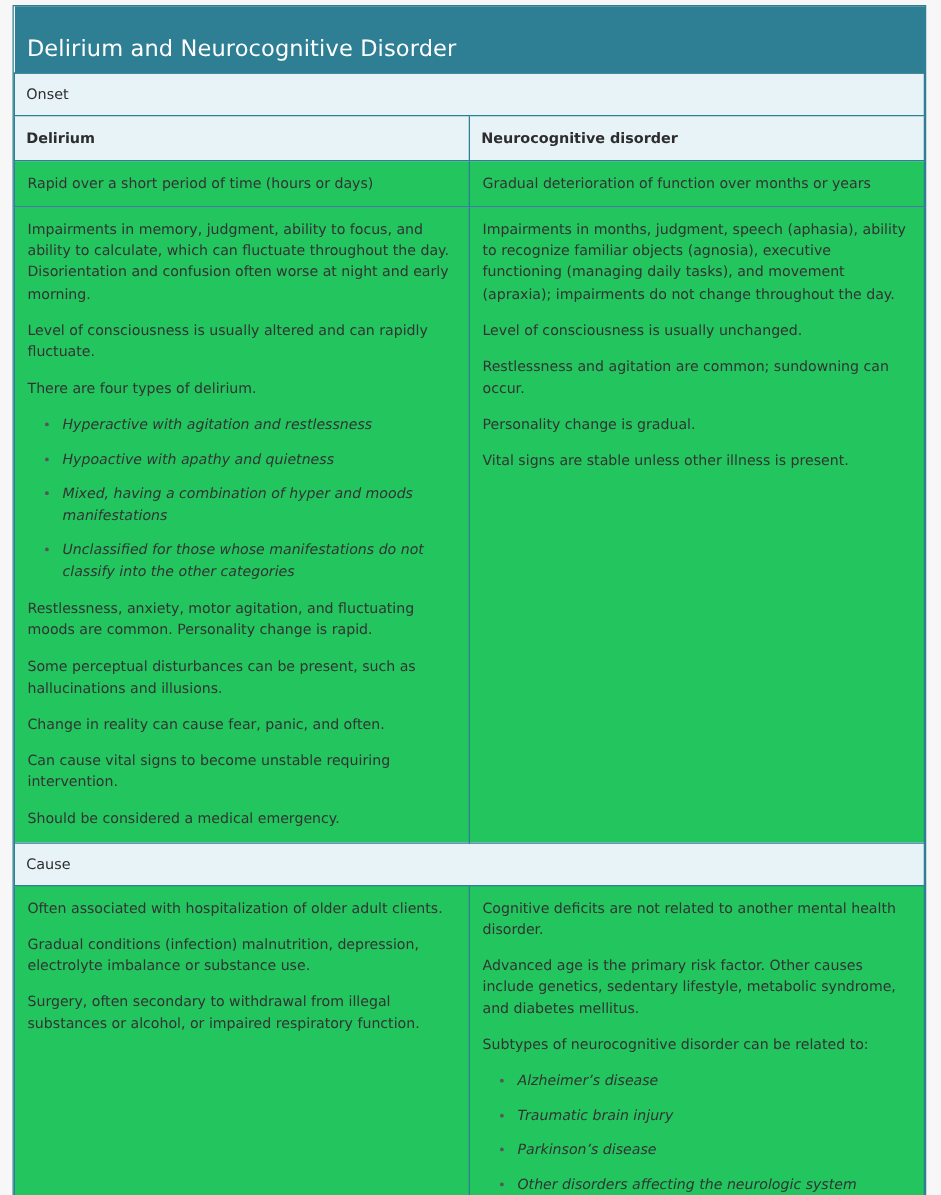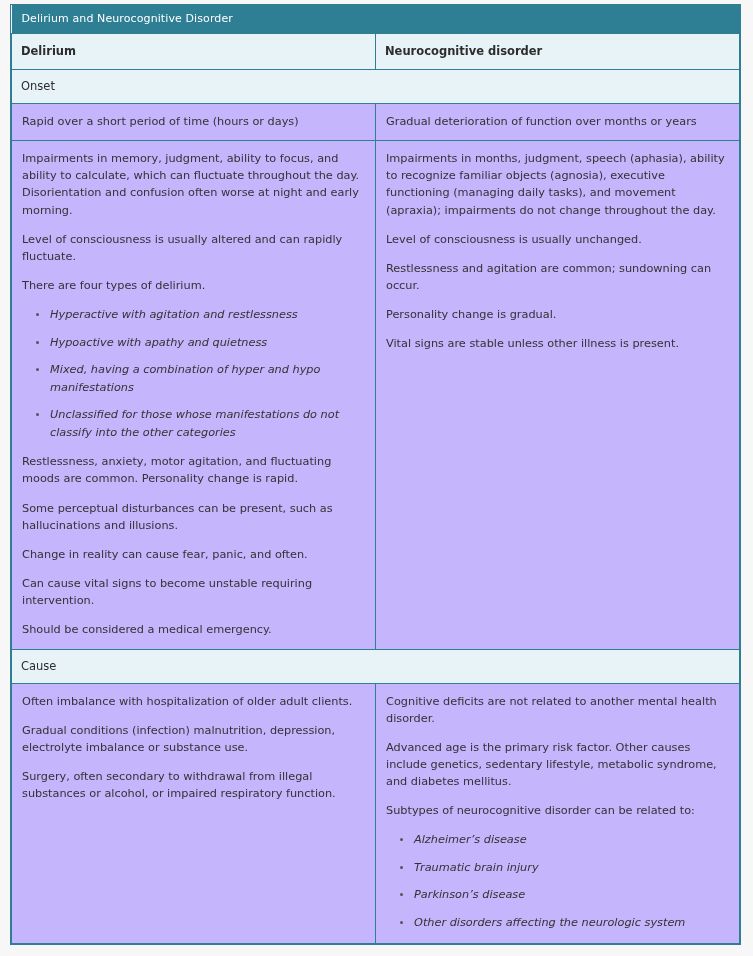--- a/index.html
+++ b/index.html
@@ -27,22 +27,22 @@
 
   table.cmp {
     width: 100%;
     border-collapse: collapse;
     table-layout: fixed;
   }
 
   td.caption-cell {
     background: #2e7f94;
     color: #ffffff;
-    font-size: 11px;
-    padding: 7px 10px 8px 10px;
+    font-size: 18px;
+    padding: 24px 10px 8px 10px;
     border: none;
     letter-spacing: 0.1px;
   }
 
   td.colhead {
     background: #e8f3f8;
     border: 1px solid #2e7f94;
     font-size: 11.5px;
     font-weight: bold;
     color: #2d2d2d;
@@ -53,21 +53,21 @@
   td.section {
     background: #e8f3f8;
     border: 1px solid #2e7f94;
     font-size: 11.5px;
     color: #2d2d2d;
     padding: 9px 9px 10px 9px;
     vertical-align: middle;
   }
 
   td.body-cell {
-    background: #c4b5fd;
+    background: #22c55e;
     border: 1px solid #2e7f94;
     font-size: 11.3px;
     color: #333333;
     padding: 9px 10px 10px 10px;
     vertical-align: top;
     line-height: 1.52;
   }
 
   td.body-cell p {
     margin: 0 0 12px 0;
@@ -110,45 +110,45 @@
 </head>
 <body>
 
 <div class="table-wrap">
   <table class="cmp">
     <tbody>
       <tr>
         <td class="caption-cell" colspan="2">Delirium and Neurocognitive Disorder</td>
       </tr>
       <tr>
-        <td class="colhead col-left">Delirium</td>
-        <td class="colhead col-right">Neurocognitive disorder</td>
+        <td class="section" colspan="2">Onset</td>
       </tr>
 
       <tr>
-        <td class="section" colspan="2">Onset</td>
+        <td class="colhead col-left">Delirium</td>
+        <td class="colhead col-right">Neurocognitive disorder</td>
       </tr>
       <tr>
         <td class="body-cell col-left">
             <p>Rapid over a short period of time (hours or days)</p>
           </td>
         <td class="body-cell col-right">
             <p>Gradual deterioration of function over months or years</p>
           </td>
       </tr>
 
       <tr>
         <td class="body-cell col-left">
             <p>Impairments in memory, judgment, ability to focus, and ability to calculate, which can fluctuate throughout the day. Disorientation and confusion often worse at night and early morning.</p>
             <p>Level of consciousness is usually altered and can rapidly fluctuate.</p>
             <p>There are four types of delirium.</p>
             <ul>
               <li>Hyperactive with agitation and restlessness</li>
               <li>Hypoactive with apathy and quietness</li>
-              <li>Mixed, having a combination of hyper and hypo manifestations</li>
+              <li>Mixed, having a combination of hyper and moods manifestations</li>
               <li>Unclassified for those whose manifestations do not classify into the other categories</li>
             </ul>
             <p>Restlessness, anxiety, motor agitation, and fluctuating moods are common. Personality change is rapid.</p>
             <p>Some perceptual disturbances can be present, such as hallucinations and illusions.</p>
             <p>Change in reality can cause fear, panic, and often.</p>
             <p>Can cause vital signs to become unstable requiring intervention.</p>
             <p>Should be considered a medical emergency.</p>
           </td>
         <td class="body-cell col-right">
             <p>Impairments in months, judgment, speech (aphasia), ability to recognize familiar objects (agnosia), executive functioning (managing daily tasks), and movement (apraxia); impairments do not change throughout the day.</p>
@@ -157,21 +157,21 @@
             <p>Personality change is gradual.</p>
             <p>Vital signs are stable unless other illness is present.</p>
           </td>
       </tr>
 
       <tr>
         <td class="section" colspan="2">Cause</td>
       </tr>
       <tr>
         <td class="body-cell col-left">
-            <p>Often imbalance with hospitalization of older adult clients.</p>
+            <p>Often associated with hospitalization of older adult clients.</p>
             <p>Gradual conditions (infection) malnutrition, depression, electrolyte imbalance or substance use.</p>
             <p>Surgery, often secondary to withdrawal from illegal substances or alcohol, or impaired respiratory function.</p>
           </td>
         <td class="body-cell col-right">
             <p>Cognitive deficits are not related to another mental health disorder.</p>
             <p>Advanced age is the primary risk factor. Other causes include genetics, sedentary lifestyle, metabolic syndrome, and diabetes mellitus.</p>
             <p>Subtypes of neurocognitive disorder can be related to:</p>
             <ul>
               <li>Alzheimer’s disease</li>
               <li>Traumatic brain injury</li>

